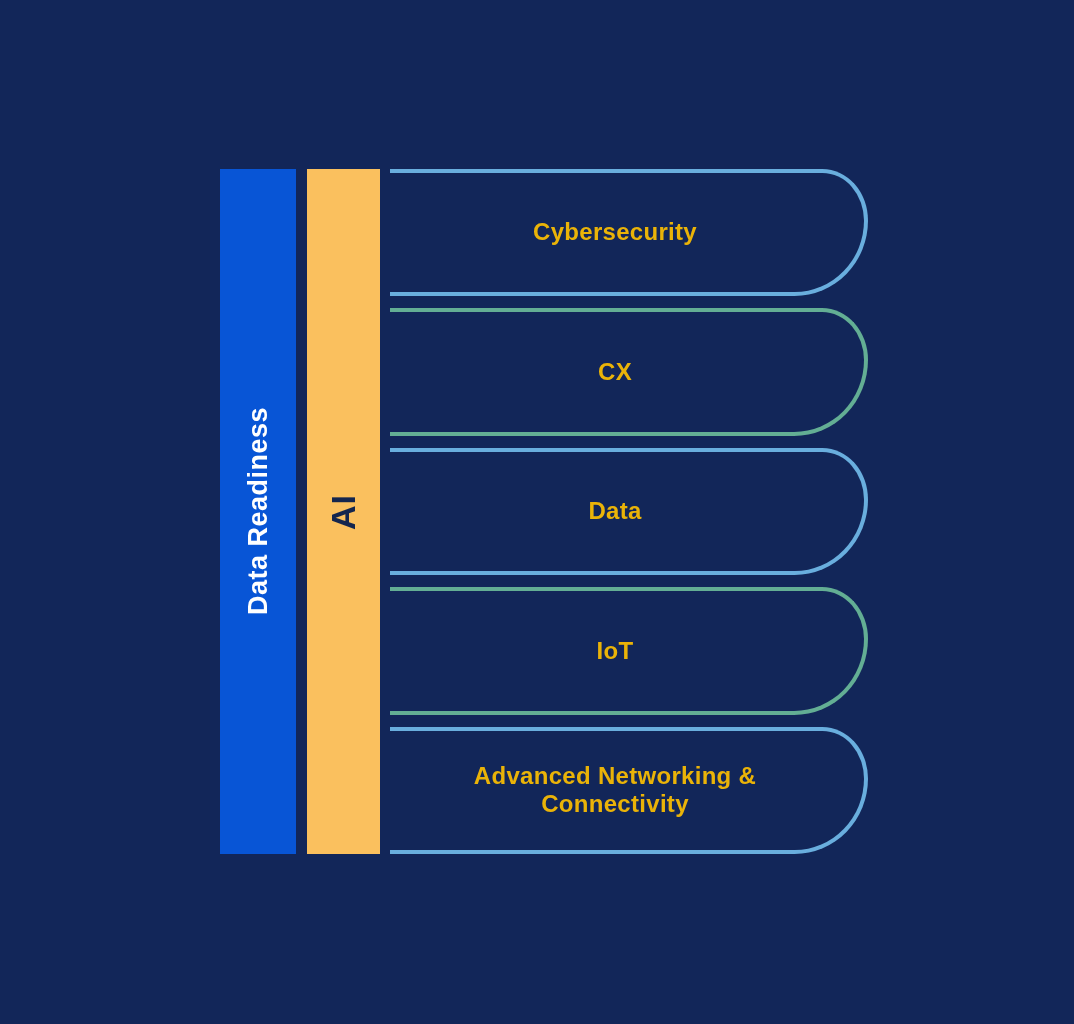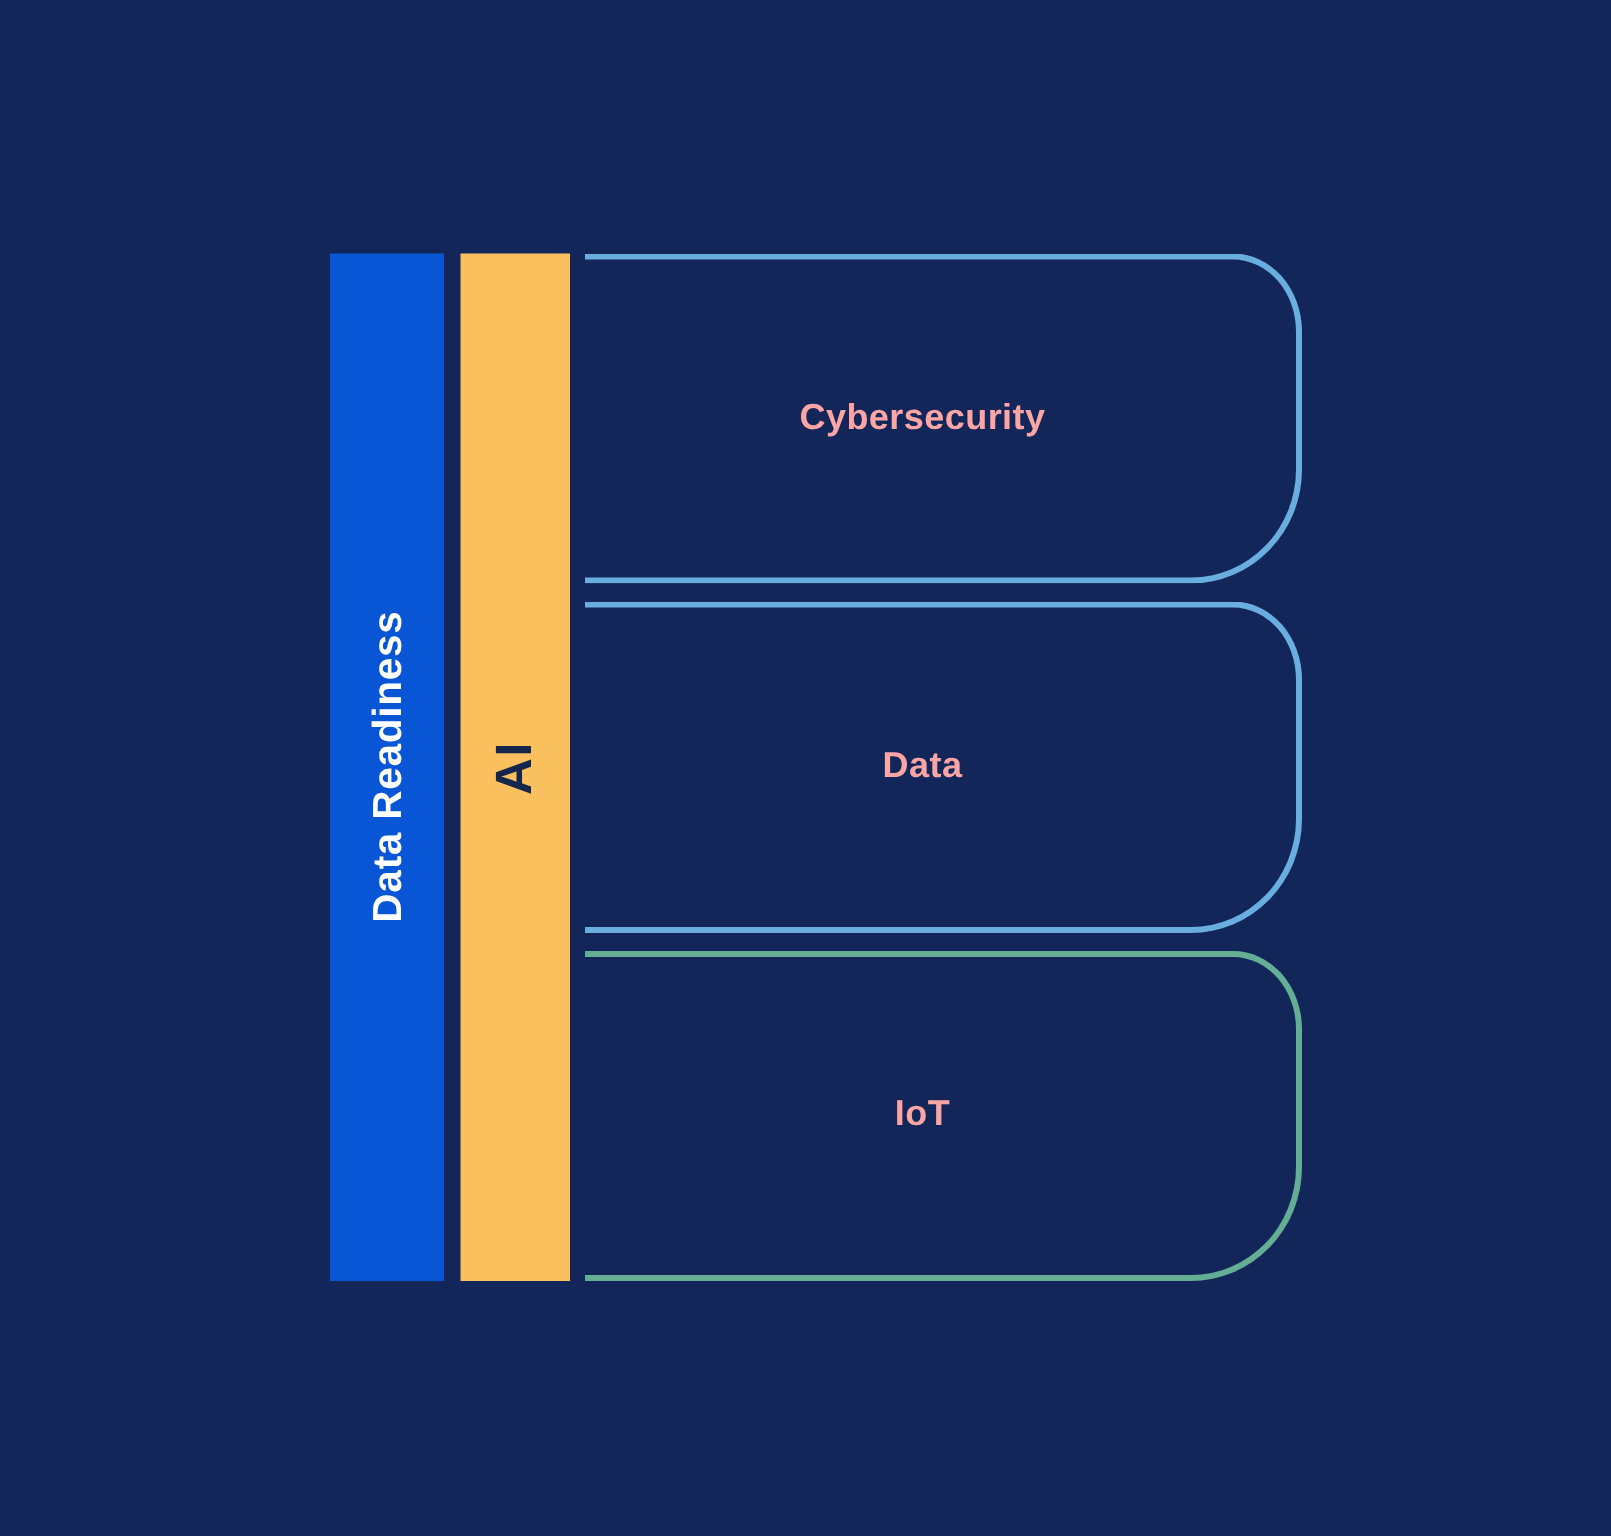--- a/index.html
+++ b/index.html
@@ -63,21 +63,21 @@
     border-width: 4px;
     border-left: none;
     border-radius: 0 46px 74px 0 / 0 52px 76px 0;
     display: flex;
     align-items: center;
     justify-content: center;
     padding-right: 34px;
     padding-left: 10px;
   }
   .pillar-label {
-    color: #fca5a5;
+    color: #eab308;
     font-weight: bold;
     font-size: 24px;
     line-height: 1.2;
     text-align: center;
     white-space: pre-line;
     letter-spacing: 0.3px;
   }
 </style>
 </head>
 <body>
@@ -90,24 +90,31 @@
 
   <div class="vbar bar-ai" style="background: rgb(250, 192, 94);">
     <span class="vbar-label" style="color: rgb(20, 38, 78);">AI</span>
   </div>
 
   <div class="pillars">
     <div class="pillar" style="border-color: rgb(105, 174, 222);">
       <span class="pillar-label">Cybersecurity</span>
     </div>
 
+    <div class="pillar" style="border-color: rgb(99, 174, 148);">
+      <span class="pillar-label">CX</span>
+    </div>
 
     <div class="pillar" style="border-color: rgb(105, 174, 222);">
       <span class="pillar-label">Data</span>
     </div>
 
     <div class="pillar" style="border-color: rgb(99, 174, 148);">
       <span class="pillar-label">IoT</span>
     </div>
 
+    <div class="pillar" style="border-color: rgb(105, 174, 222);">
+      <span class="pillar-label">Advanced Networking &amp;
+Connectivity</span>
+    </div>
   </div>
 
 </div>
 
 </body></html>

